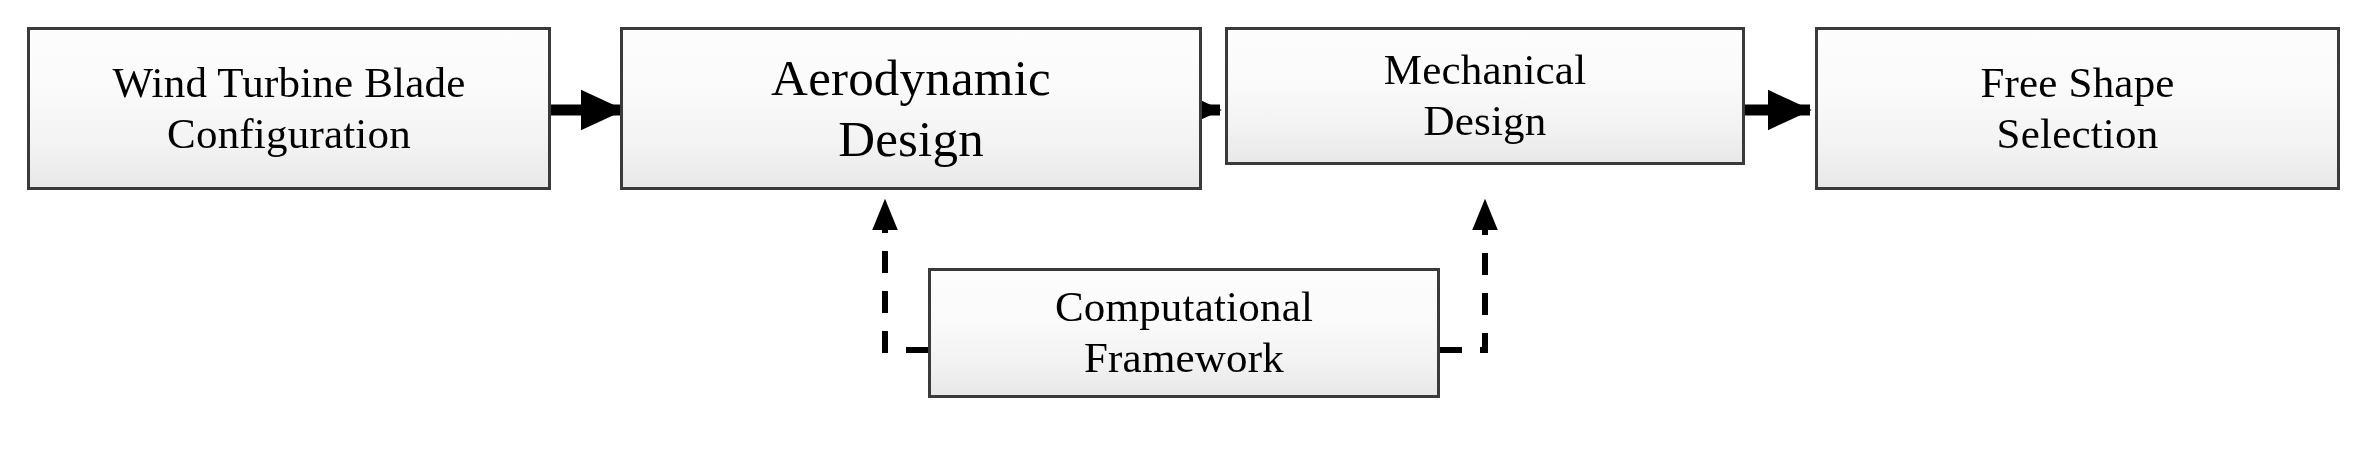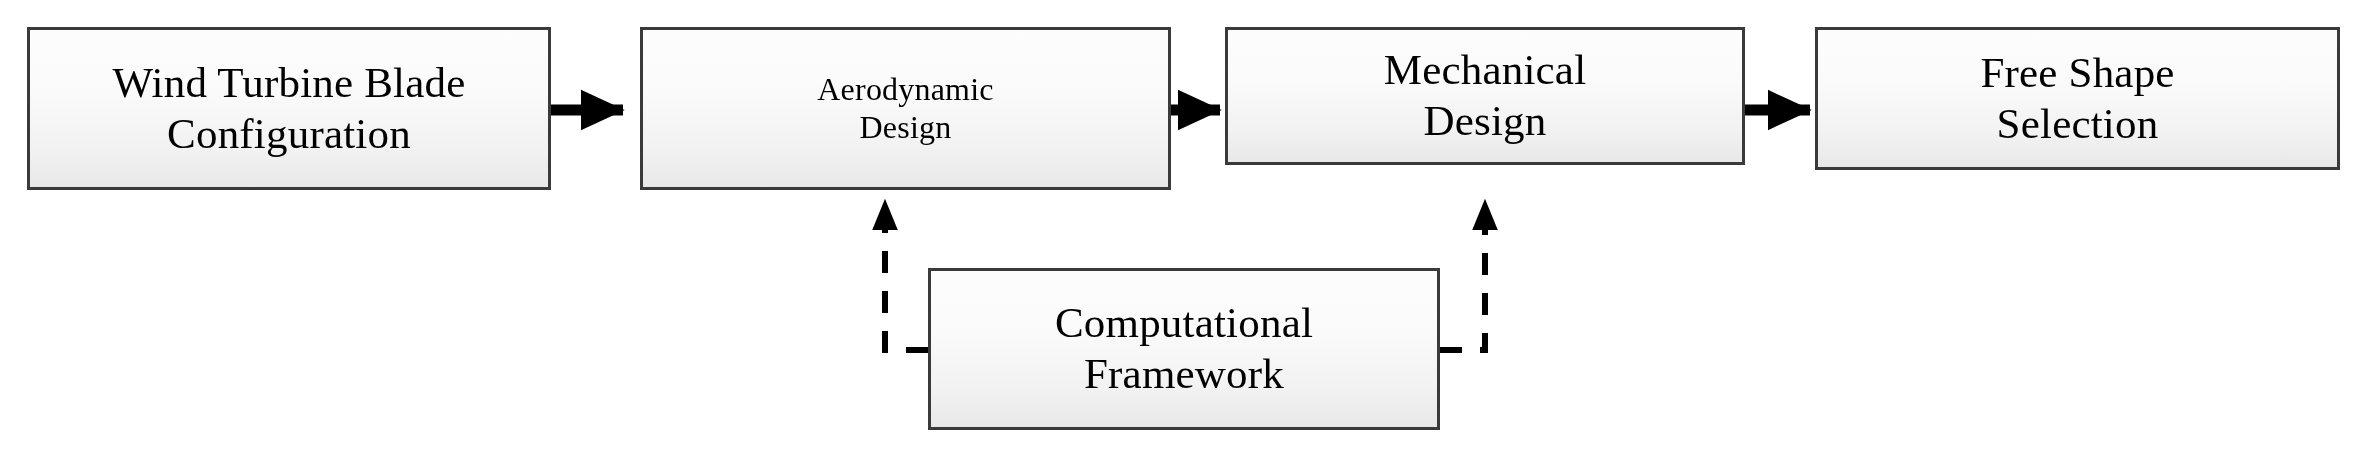--- a/index.html
+++ b/index.html
@@ -35,24 +35,24 @@
     letter-spacing: 0.2px;
   }
   .node .label {
     display: block;
     width: 100%;
     padding: 0 10px;
     white-space: pre-line;
   }
 
   #node-config    { left: 27px;   top: 27px;  width: 524px; height: 163px; font-size: 43px; }
-  #node-aero      { left: 640px;  top: 27px;  width: 531px; height: 163px; font-size: 32px; }
+  #node-aero      { left: 620px;  top: 27px;  width: 582px; height: 163px; font-size: 51px; }
   #node-mech      { left: 1225px; top: 27px;  width: 520px; height: 138px; font-size: 43px; }
-  #node-freeshape { left: 1815px; top: 27px;  width: 525px; height: 143px; font-size: 43px; }
-  #node-framework { left: 928px;  top: 268px; width: 512px; height: 162px; font-size: 43px; }
+  #node-freeshape { left: 1815px; top: 27px;  width: 525px; height: 163px; font-size: 43px; }
+  #node-framework { left: 928px;  top: 268px; width: 512px; height: 130px; font-size: 43px; }
 
   
   #connectors {
     position: absolute;
     left: 0;
     top: 0;
     width: 2366px;
     height: 459px;
     pointer-events: none;
   }

